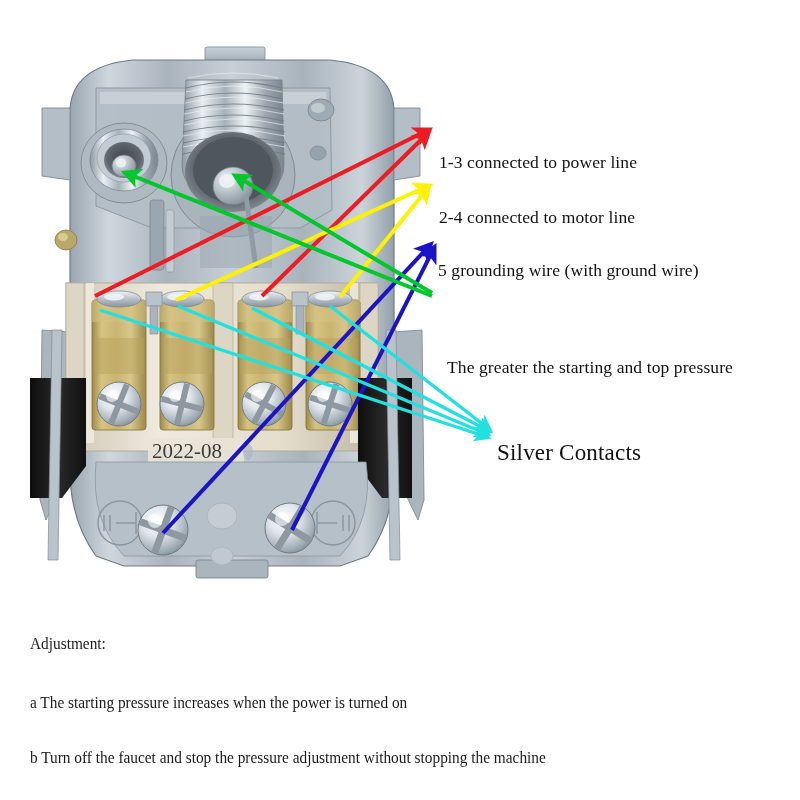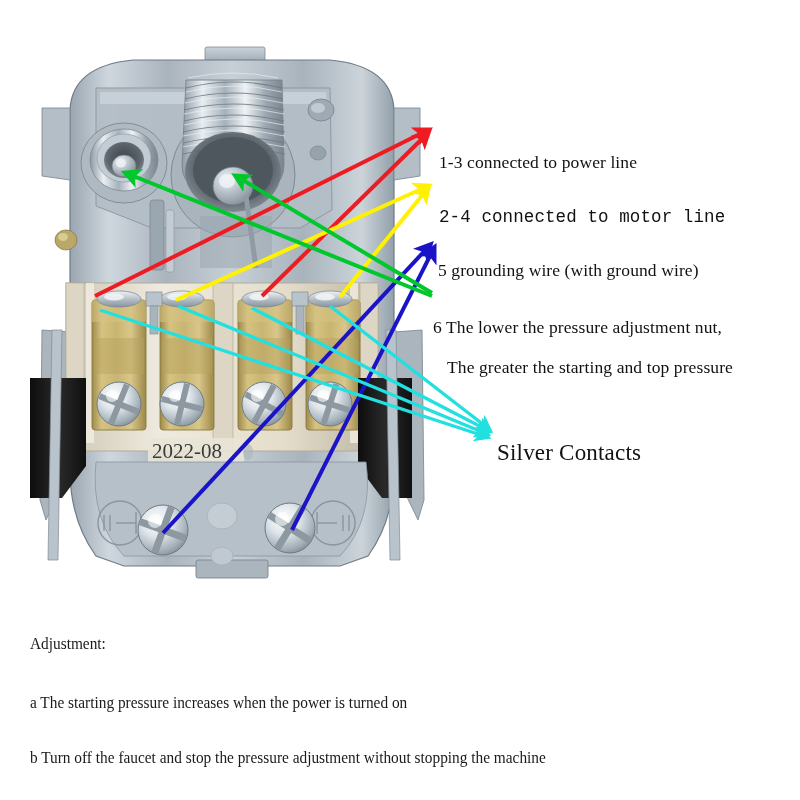--- a/index.html
+++ b/index.html
@@ -15,21 +15,21 @@
   .anno{
     position:absolute;
     font-family:"Liberation Serif", serif;
     font-size:17.5px;
     color:#111111;
     white-space:nowrap;
     letter-spacing:.1px;
     margin-top:32px;
   }
   .anno.l1{left:439px;top:120px;}
-  .anno.l2{left:439px;top:175px;font-family:Liberation Mono, monospace;}
+  .anno.l2{left:439px;top:175px;}
   .anno.l3{left:438px;top:228px;}
   .anno.l4{left:433px;top:285px;}
   .anno.l5{left:447px;top:325px;}
   .silver{
     position:absolute;left:497px;top:440px;
     font-family:"Liberation Serif", serif;
     font-size:23px;color:#111;white-space:nowrap;
     letter-spacing:.2px;
   }
 
@@ -329,21 +329,20 @@
       <line x1="100" y1="310" x2="487" y2="437"></line>
       <line x1="178" y1="306" x2="487" y2="434"></line>
       <line x1="252" y1="308" x2="489" y2="431"></line>
       <line x1="330" y1="306" x2="489" y2="429"></line>
     </g>
   </svg>
 
   <div class="anno l1">1-3 connected to power line</div>
   <div class="anno l2">2-4 connected to motor line</div>
   <div class="anno l3">5 grounding wire (with ground wire)</div>
-  <div class="anno l4">6 The lower the pressure adjustment nut,</div>
   <div class="anno l5">The greater the starting and top pressure</div>
 
   <div class="silver">Silver Contacts</div>
 
   <div class="foot f0">Adjustment:</div>
   <div class="foot f1">a The starting pressure increases when the power is turned on</div>
   <div class="foot f2">b Turn off the faucet and stop the pressure adjustment without stopping the machine</div>
 
 </div>
 

